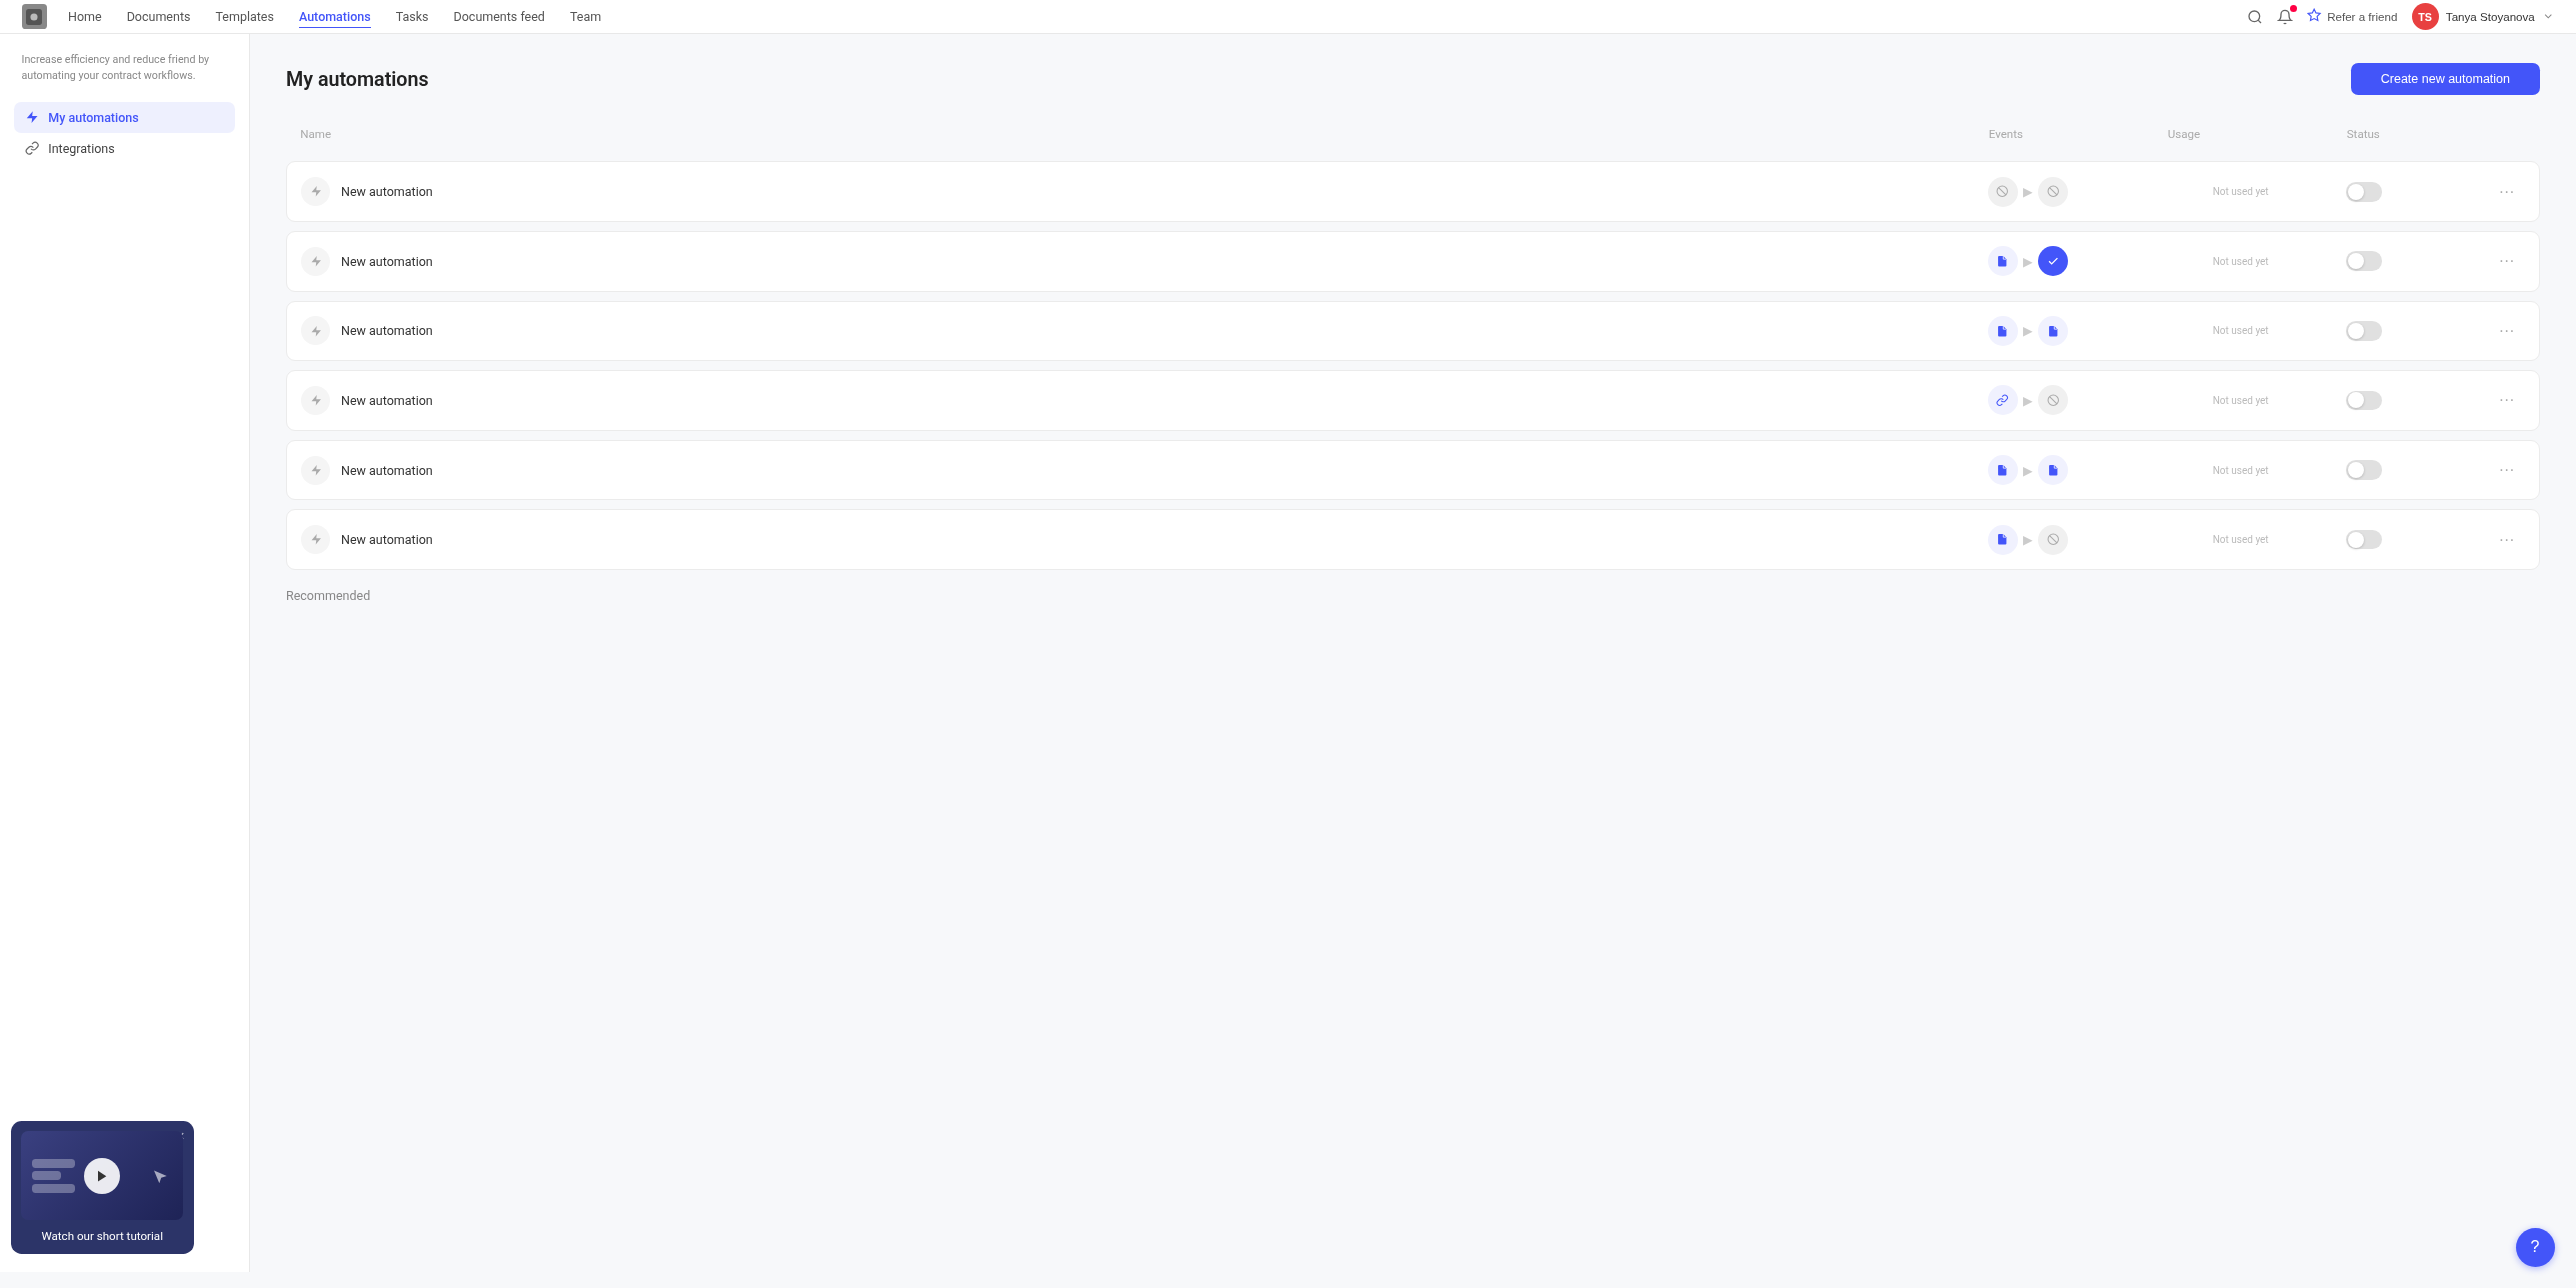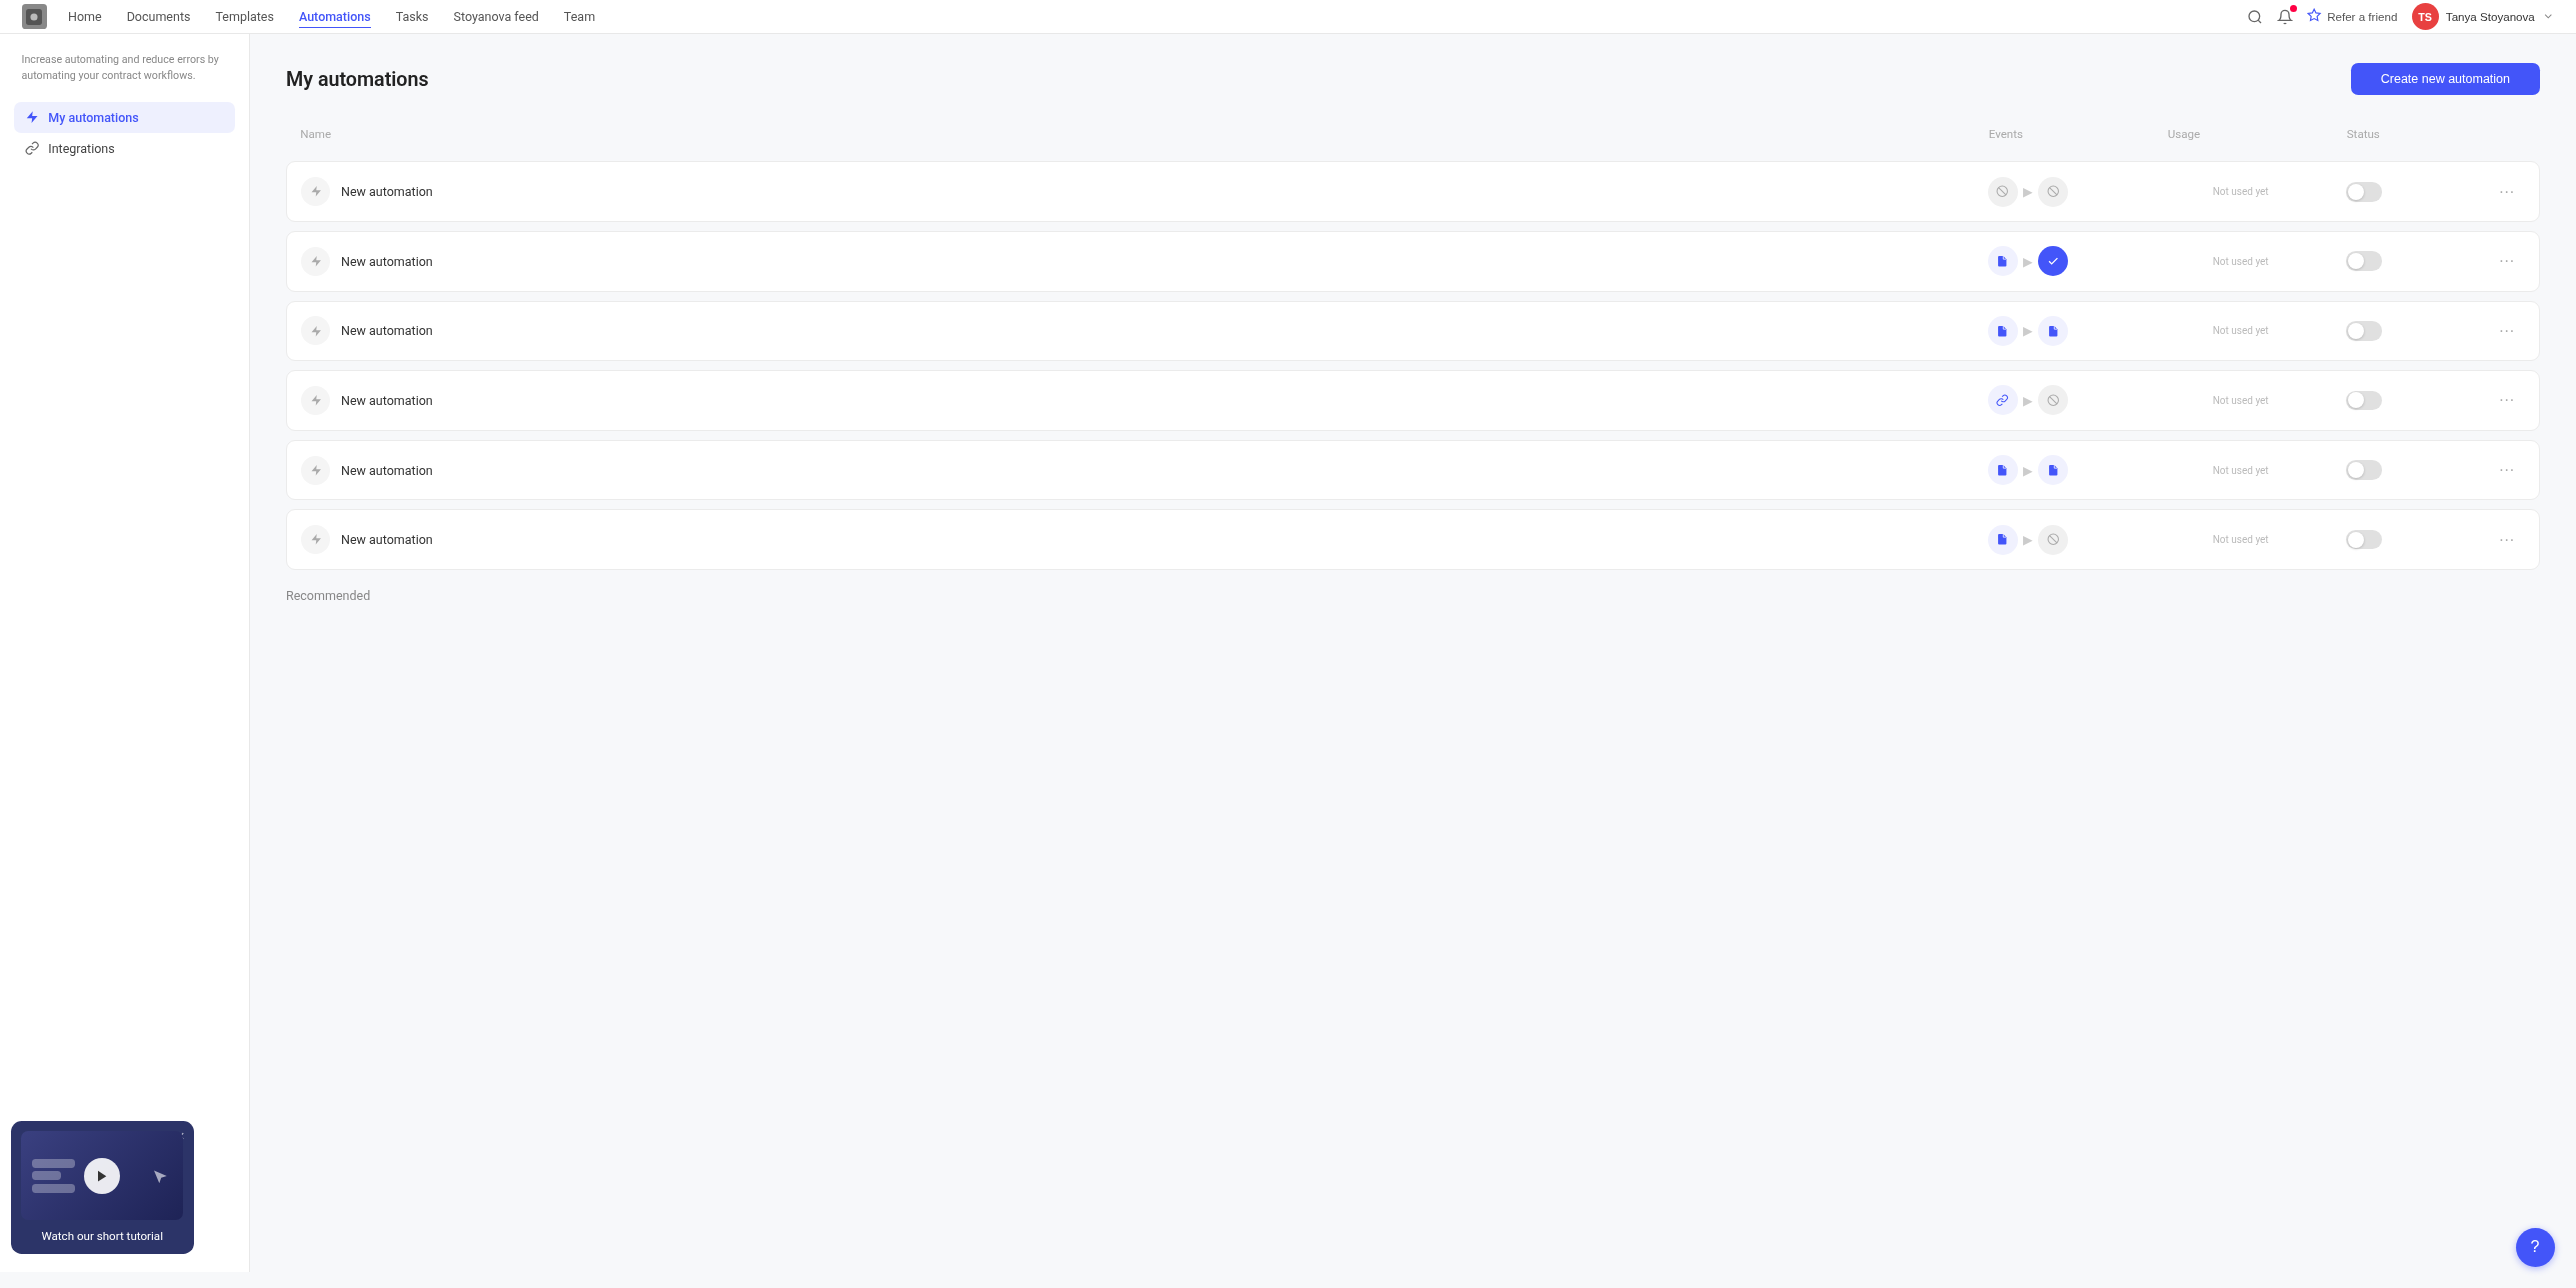--- a/index.html
+++ b/index.html
@@ -154,21 +154,21 @@
       <rect width="18" height="18" rx="3" fill="#555"></rect>
       <circle cx="9" cy="9" r="4" fill="#fff" opacity="0.6"></circle>
     </svg>
   </div>
   <div class="topnav-links">
     <a class="topnav-link">Home</a>
     <a class="topnav-link">Documents</a>
     <a class="topnav-link">Templates</a>
     <a class="topnav-link active">Automations</a>
     <a class="topnav-link">Tasks</a>
-    <a class="topnav-link">Stoyanova feed</a>
+    <a class="topnav-link">Documents feed</a>
     <a class="topnav-link">Team</a>
   </div>
   <div class="topnav-right">
     <button class="icon-btn">
       <svg width="16" height="16" viewBox="0 0 24 24" fill="none" stroke="currentColor" stroke-width="2">
         <circle cx="11" cy="11" r="8"></circle>
           <line x1="21" y1="21" x2="16.65" y2="16.65"></line>
       </svg>
     </button>
     <div class="notif-wrapper">
@@ -196,21 +196,21 @@
       <svg width="12.5" height="12.5" viewBox="0 0 24 24" fill="none" stroke="#888" stroke-width="2">
         <polyline points="6 9 12 15 18 9"></polyline>
       </svg>
     </button>
   </div>
 </nav>
 
 <div class="layout">
 
   <aside class="sidebar">
-    <p class="sidebar-desc">Increase automating and reduce errors by automating your contract workflows.</p>
+    <p class="sidebar-desc">Increase efficiency and reduce friend by automating your contract workflows.</p>
     <div class="sidebar-item active">
       <svg width="14.3" height="14.3" viewBox="0 0 24 24" fill="#4355f9">
         <polygon points="13 2 3 14 12 14 11 22 21 10 12 10 13 2"></polygon>
       </svg>
       <span>My automations</span>
     </div>
     <div class="sidebar-item">
       <svg width="14.3" height="14.3" viewBox="0 0 24 24" fill="none" stroke="#666" stroke-width="2">
         <path d="M10 13a5 5 0 007.54.54l3-3a5 5 0 00-7.07-7.07l-1.72 1.71"></path>
         <path d="M14 11a5 5 0 00-7.54-.54l-3 3a5 5 0 007.07 7.07l1.71-1.71"></path>

